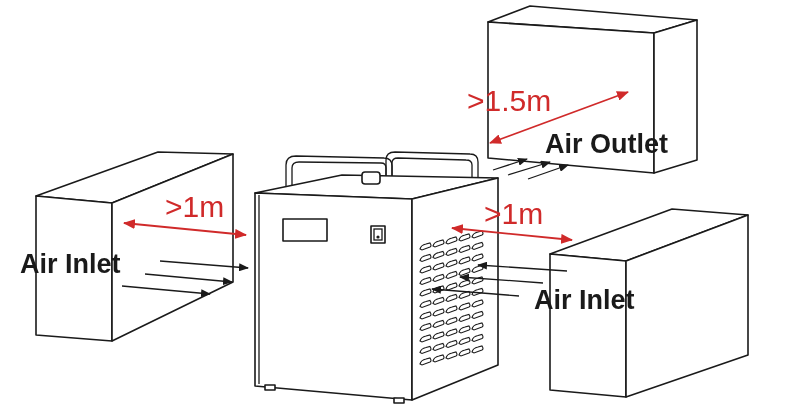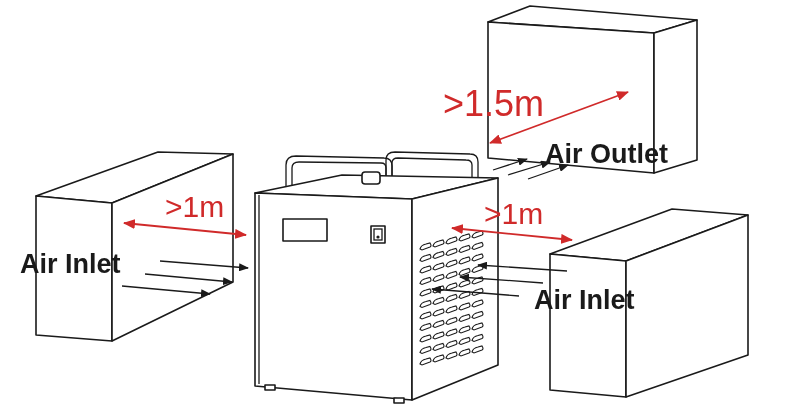--- a/index.html
+++ b/index.html
@@ -154,18 +154,18 @@
     <g>
       <line class="red" x1="452" y1="228" x2="572" y2="240" marker-start="url(#rt)" marker-end="url(#rh)"></line>
     </g>
     <g>
       <line class="red" x1="490" y1="143" x2="628" y2="92" marker-start="url(#rt)" marker-end="url(#rh)"></line>
     </g>
   </svg>
 
   <span class="dist" style="left:165px; top:192px; font-size:30px;">&gt;1m</span>
   <span class="dist" style="left:484px; top:199px; font-size:30px;">&gt;1m</span>
-  <span class="dist" style="left:443px; top:86px; font-size:36px;">&gt;1.5m</span>
+  <span class="dist" style="left:467px; top:86px; font-size:30px;">&gt;1.5m</span>
 
   <span class="label" style="left:20px; top:251px; font-size:27px;">Air Inlet</span>
   <span class="label" style="left:534px; top:287px; font-size:27px;">Air Inlet</span>
-  <span class="label" style="left:545px; top:141px; font-size:27px;">Air Outlet</span>
+  <span class="label" style="left:545px; top:131px; font-size:27px;">Air Outlet</span>
 </div>
 
 </body></html>

